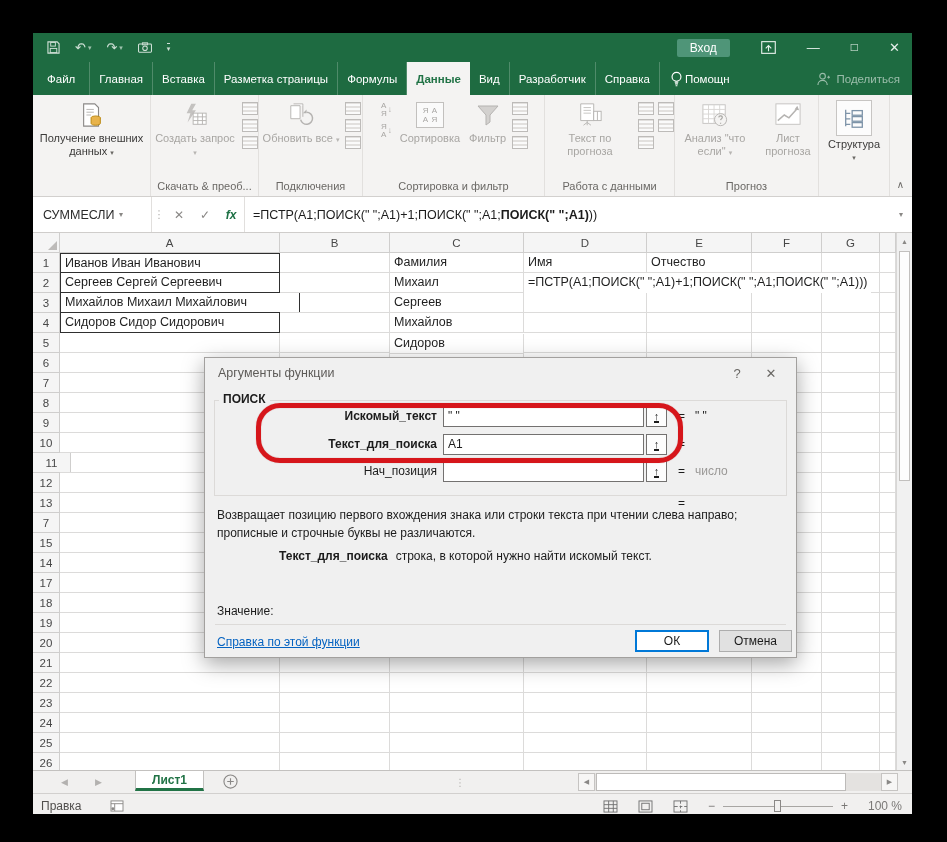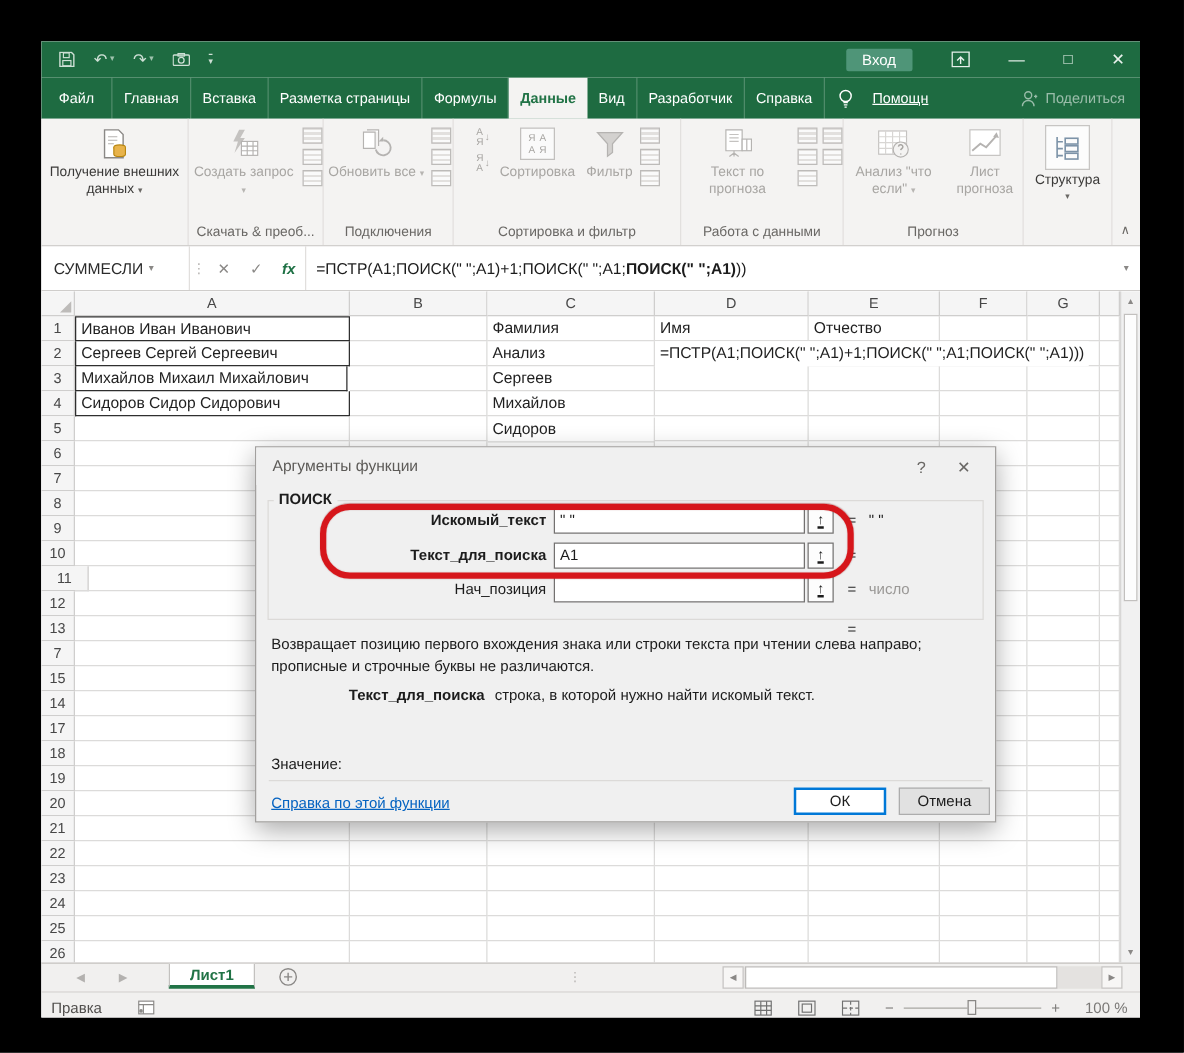--- a/index.html
+++ b/index.html
@@ -16,21 +16,21 @@
   .win-title{position:absolute;left:0;right:0;text-align:center;font-size:12.5px;color:#f2f7f4;pointer-events:none;}
   .tb-right{position:absolute;right:12px;top:0;height:29px;display:flex;align-items:center;gap:31px;}
   .signin{background:#4f9578;color:#fff;font-size:12px;padding:2px 13px;border-radius:2px;}
   .wc{color:#e8f1ec;font-size:13px;line-height:13px;}
   .wc.max{font-size:12px;}
   
   .tabsrow{height:33px;background:#1e6b41;display:flex;align-items:stretch;color:#fff;font-size:11.5px;}
   .rtab{display:flex;align-items:center;padding:0 9px;border-right:1px solid rgba(255,255,255,.22);white-space:nowrap;}
   .rtab.file{padding:0 14px;}
   .rtab.active{background:#f4f3f2;color:#217346;border-right:none;font-weight:bold;}
-  .assist{display:flex;align-items:center;gap:15px;padding:0 10px;white-space:nowrap;text-decoration:underline;}
+  .assist{display:flex;align-items:center;gap:2px;padding:0 10px;white-space:nowrap;}
   .share{margin-left:auto;display:flex;align-items:center;gap:6px;padding:0 12px;color:rgba(255,255,255,.55);white-space:nowrap;}
   
   .ribbon{height:101px;background:#f4f3f2;border-bottom:1px solid #d2d0ce;display:flex;position:relative;}
   .group{border-right:1px solid #e2e0de;display:flex;flex-direction:column;box-sizing:border-box;padding-top:3px;}
   .g-body{flex:1;display:flex;justify-content:center;align-items:flex-start;gap:3px;}
   .g-cap{height:17px;font-size:11px;color:#6a6865;text-align:center;line-height:14px;white-space:nowrap;overflow:hidden;}
   .bigbtn{display:flex;flex-direction:column;align-items:center;font-size:11px;line-height:13px;color:#3b3a39;text-align:center;padding:2px 3px;white-space:normal;}
   .bigbtn .chev{font-size:7px;color:#6a6865;}
   .bigbtn.disabled{color:#a8a6a3;}
   .bigbtn.disabled .chev{color:#b7b5b2;}
@@ -425,28 +425,28 @@
           <div class="cell" style="left: 247px; top: 20px; width: 110px; height: 20px;"></div>
           <div class="cell" style="left: 357px; top: 20px; width: 134px; height: 20px;">Фамилия</div>
           <div class="cell" style="left: 491px; top: 20px; width: 123px; height: 20px;">Имя</div>
           <div class="cell" style="left: 614px; top: 20px; width: 105px; height: 20px;">Отчество</div>
           <div class="cell" style="left: 719px; top: 20px; width: 70px; height: 20px;"></div>
           <div class="cell" style="left: 789px; top: 20px; width: 58px; height: 20px;"></div>
           <div class="cell" style="left: 847px; top: 20px; width: 16px; height: 20px;"></div>
           <div class="rowhdr" style="left: 0px; top: 40px; width: 27px; height: 20px;">2</div>
           <div class="cell blk" style="left: 27px; top: 40px; width: 220px; height: 20px;">Сергеев Сергей Сергеевич</div>
           <div class="cell" style="left: 247px; top: 40px; width: 110px; height: 20px;"></div>
-          <div class="cell" style="left: 357px; top: 40px; width: 134px; height: 20px;">Анализ</div>
+          <div class="cell" style="left: 357px; top: 40px; width: 134px; height: 20px;">Михаил</div>
           <div class="cell spill" style="left: 491px; top: 40px; width: 123px; height: 20px;">=ПСТР(A1;ПОИСК(" ";A1)+1;ПОИСК(" ";A1;ПОИСК(" ";A1)))</div>
           <div class="cell" style="left: 614px; top: 40px; width: 105px; height: 20px;"></div>
           <div class="cell" style="left: 719px; top: 40px; width: 70px; height: 20px;"></div>
           <div class="cell" style="left: 789px; top: 40px; width: 58px; height: 20px;"></div>
           <div class="cell" style="left: 847px; top: 40px; width: 16px; height: 20px;"></div>
           <div class="rowhdr" style="left: 0px; top: 60px; width: 27px; height: 20px;">3</div>
-          <div class="cell blk" style="left: 27px; top: 60px; width: 218px; height: 20px;">Михайлов Михаил Михайлович</div>
+          <div class="cell blk" style="left: 27px; top: 60px; width: 240px; height: 20px;">Михайлов Михаил Михайлович</div>
           <div class="cell" style="left: 247px; top: 60px; width: 110px; height: 20px;"></div>
           <div class="cell" style="left: 357px; top: 60px; width: 134px; height: 20px;">Сергеев</div>
           <div class="cell" style="left: 491px; top: 60px; width: 123px; height: 20px;"></div>
           <div class="cell" style="left: 614px; top: 60px; width: 105px; height: 20px;"></div>
           <div class="cell" style="left: 719px; top: 60px; width: 70px; height: 20px;"></div>
           <div class="cell" style="left: 789px; top: 60px; width: 58px; height: 20px;"></div>
           <div class="cell" style="left: 847px; top: 60px; width: 16px; height: 20px;"></div>
           <div class="rowhdr" style="left: 0px; top: 80px; width: 27px; height: 20px;">4</div>
           <div class="cell blk" style="left: 27px; top: 80px; width: 220px; height: 20px;">Сидоров Сидор Сидорович</div>
           <div class="cell" style="left: 247px; top: 80px; width: 110px; height: 20px;"></div>

